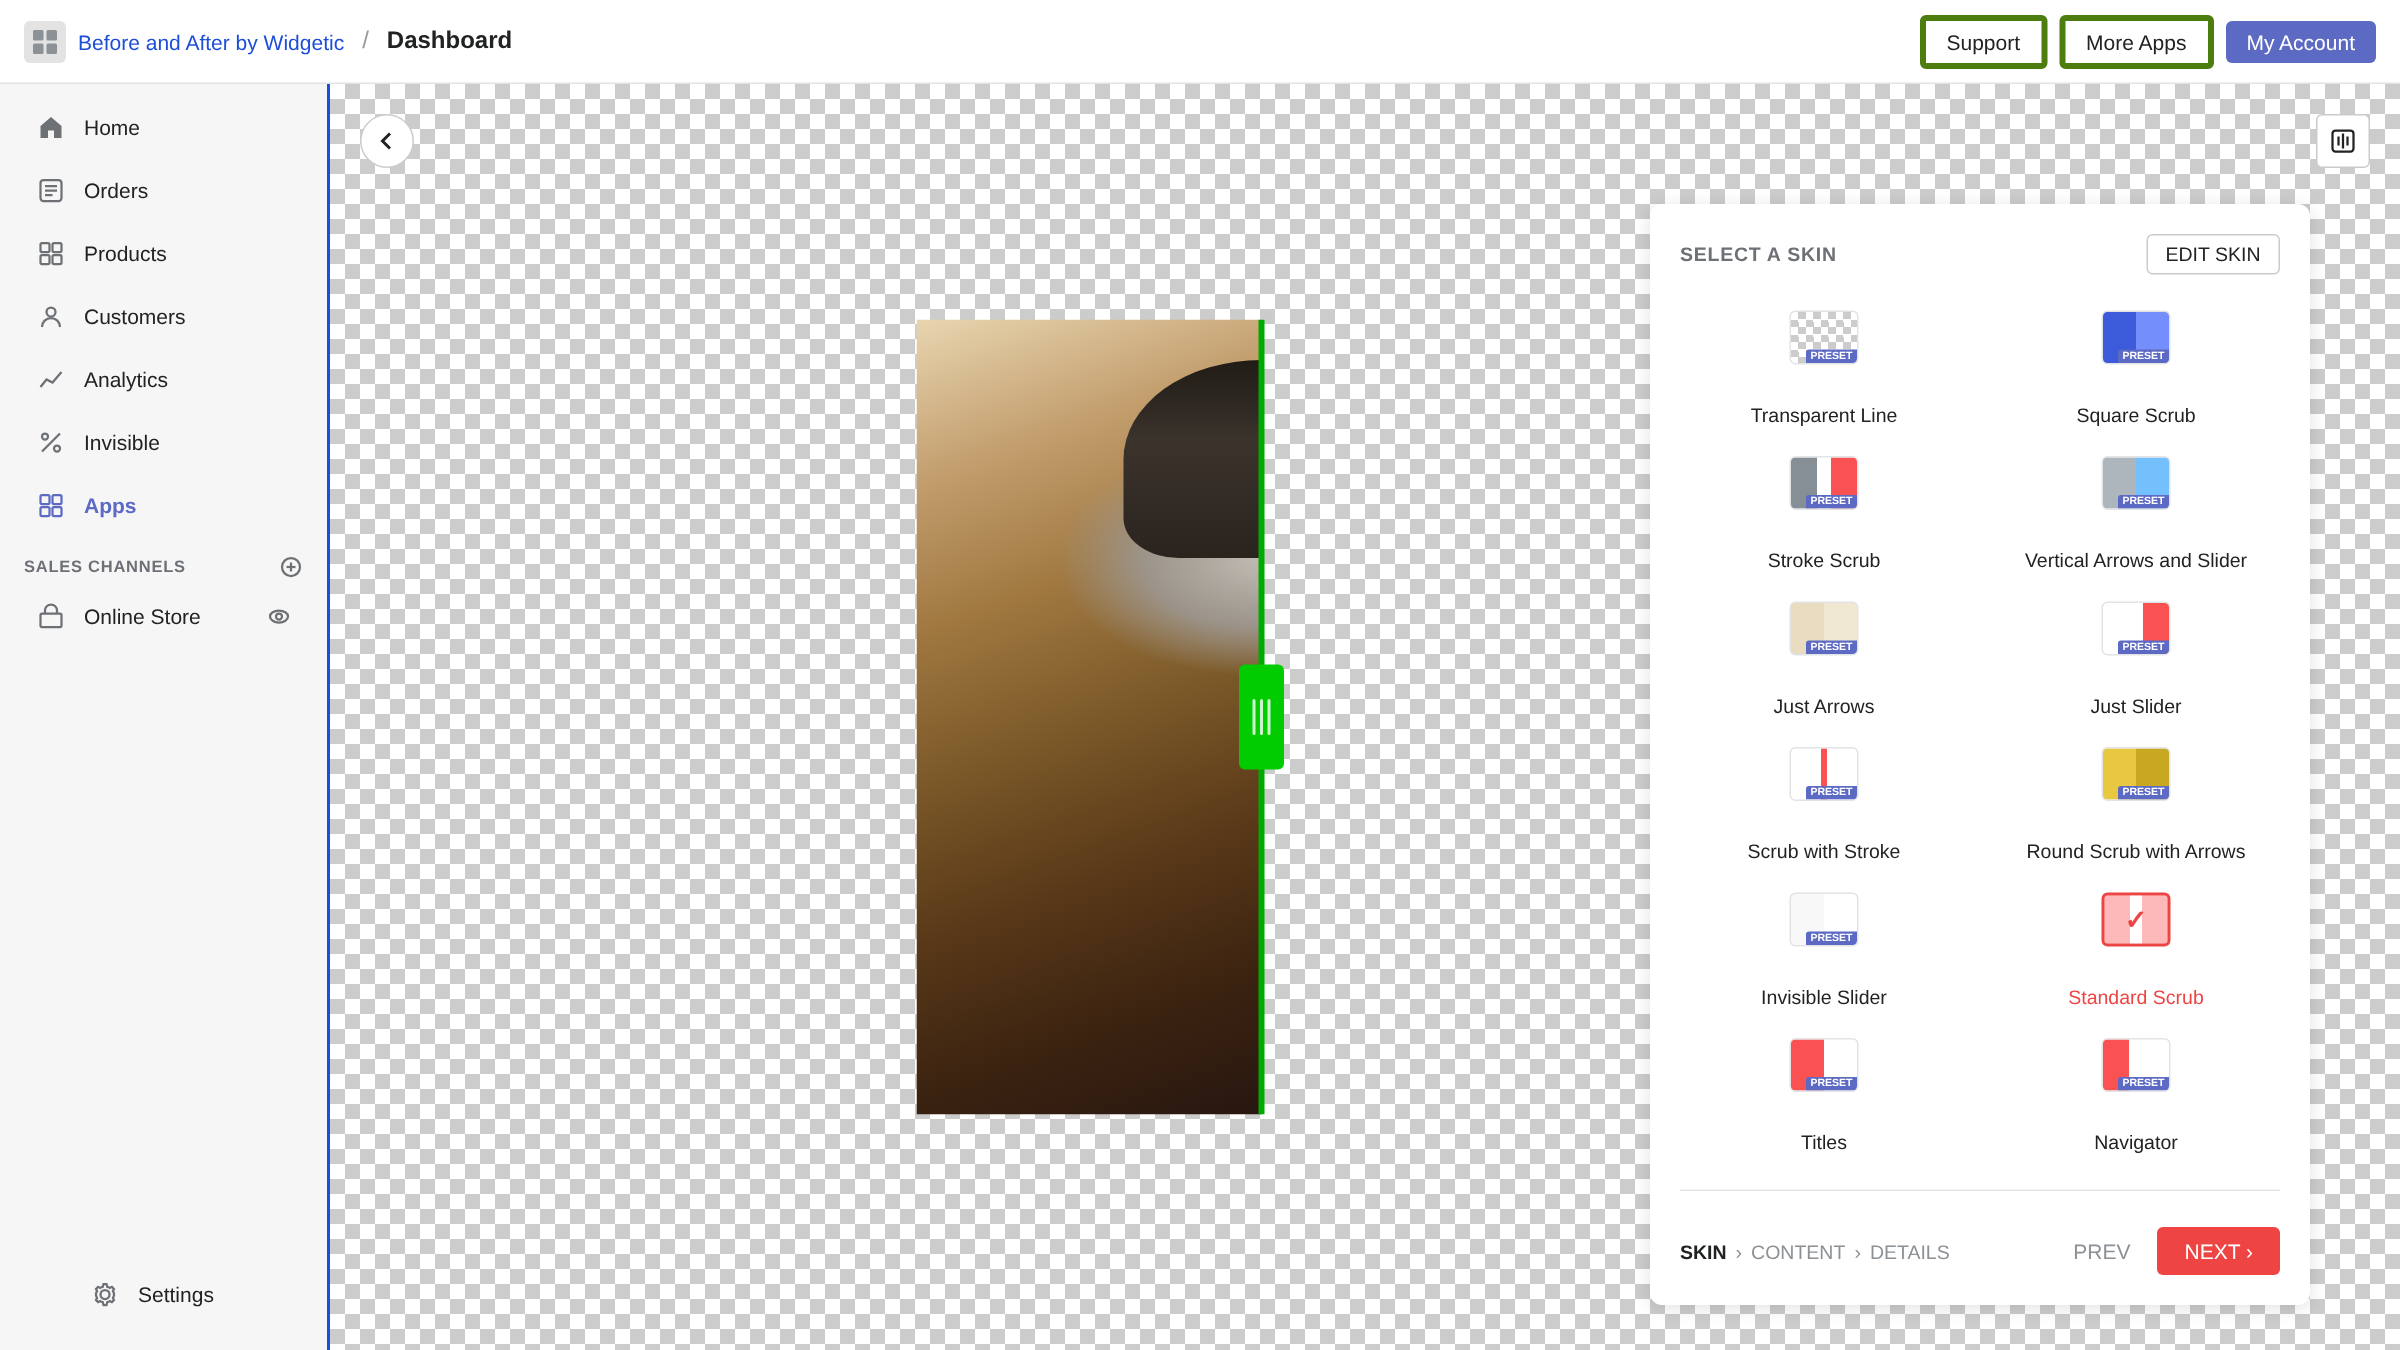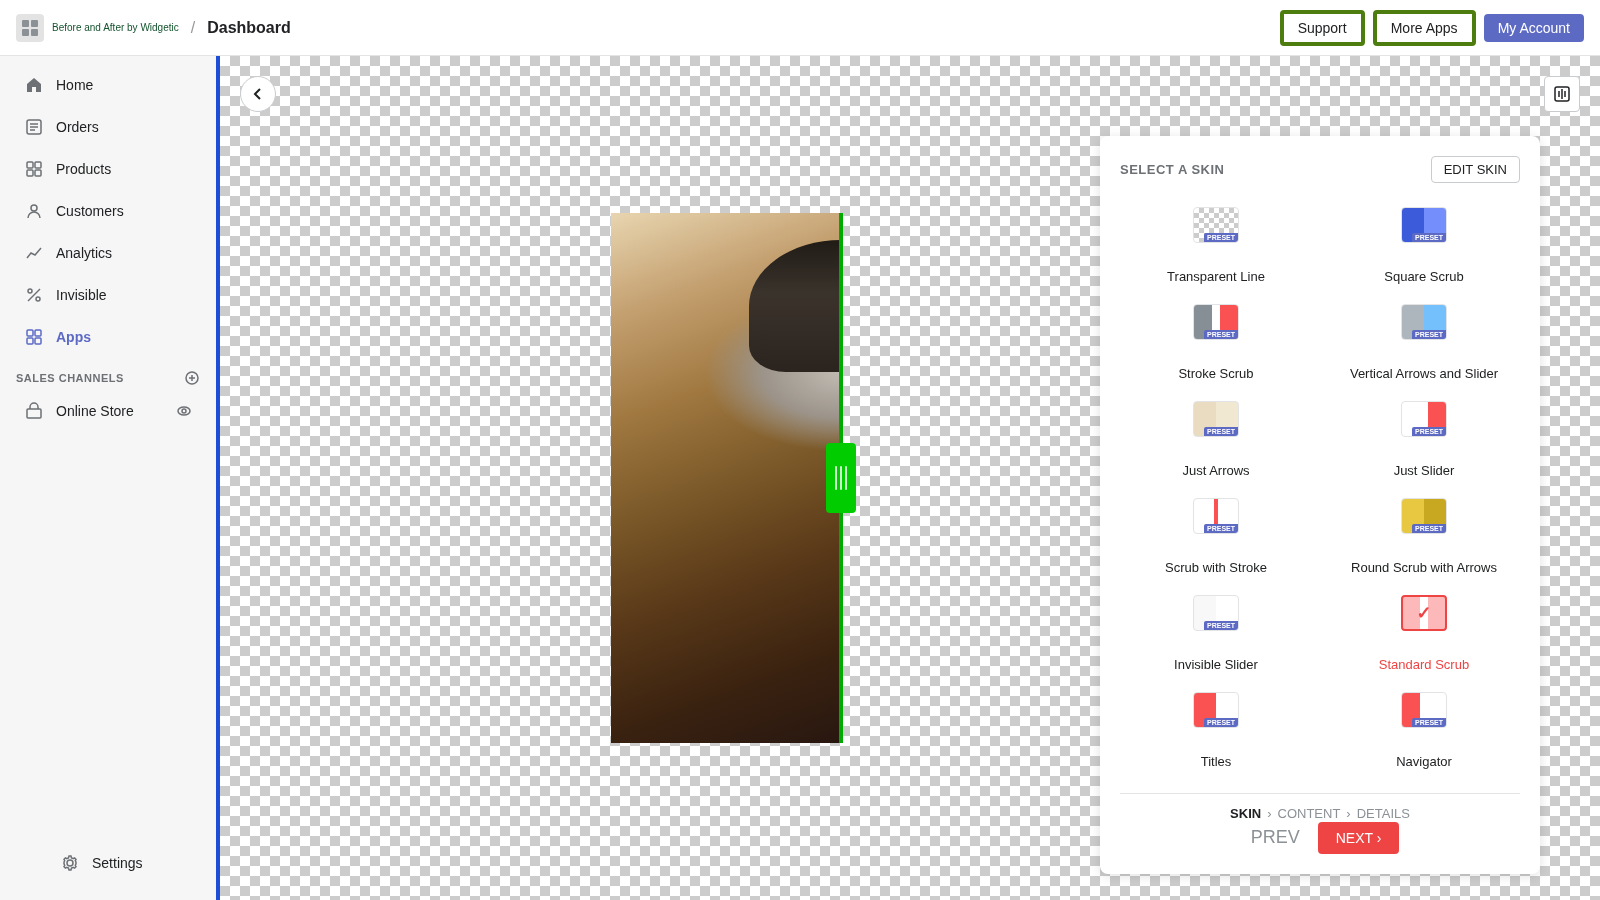--- a/index.html
+++ b/index.html
@@ -23,22 +23,22 @@
       flex: 1;
     }
     .app-icon-box {
       width: 28px; height: 28px;
       background: #e3e3e3;
       border-radius: 4px;
       display: flex; align-items: center; justify-content: center;
       font-size: 14px;
     }
     .app-title-text {
-      font-size: 10px;
-      color: #14532d;
+      font-size: 14px;
+      color: #1d4ed8;
     }
     .breadcrumb-sep { color: #999; margin: 0 4px; }
     .page-title { font-size: 16px; font-weight: 600; color: #202223; text-align: center; }
     .header-actions { display: flex; gap: 8px; align-items: center; }
     .btn-outline {
       border: 4px solid #4d7c0f;
       background: #fff;
       border-radius: 4px;
       padding: 6px 14px;
       font-size: 14px;
@@ -59,21 +59,21 @@
     .main-layout {
       display: flex;
       flex: 1;
       overflow: hidden;
     }
 
     
     .sidebar {
       width: 220px;
       background: #f6f6f7;
-      border-right: 4px solid #1d4ed8;
+      border-right: 2px solid #1d4ed8;
       display: flex;
       flex-direction: column;
       padding: 8px 0;
       flex-shrink: 0;
     }
     .sidebar-item {
       display: flex;
       align-items: center;
       gap: 12px;
       padding: 10px 16px;
@@ -320,39 +320,38 @@
     .thumb-titles { background: linear-gradient(90deg, #fa5252 50%, #fff 50%); }
     .thumb-navigator { background: linear-gradient(90deg, #fa5252 40%, #fff 40%); }
     .thumb-just-text { background: linear-gradient(90deg, #fa5252 50%, #fff 50%); }
 
     
     .skin-panel-footer {
       margin-top: 20px;
       display: flex;
       align-items: center;
       justify-content: space-between;
-      padding-top: 12px;
+      padding-top: 24px;
       border-top: 1px solid #e1e3e5;
-      flex-direction: column;
     }
     .breadcrumb-nav {
       display: flex;
       align-items: center;
       gap: 6px;
       font-size: 13px;
     }
     .bc-active { color: #202223; font-weight: 600; }
     .bc-inactive { color: #8c9196; }
     .bc-sep { color: #8c9196; }
     .nav-actions { display: flex; gap: 8px; align-items: center; }
     .prev-btn {
       background: none;
       border: none;
       color: #8c9196;
-      font-size: 18px;
+      font-size: 14px;
       cursor: pointer;
       padding: 6px 10px;
     }
     .next-btn {
       background: #e44;
       color: #fff;
       border: none;
       border-radius: 4px;
       padding: 8px 18px;
       font-size: 14px;

